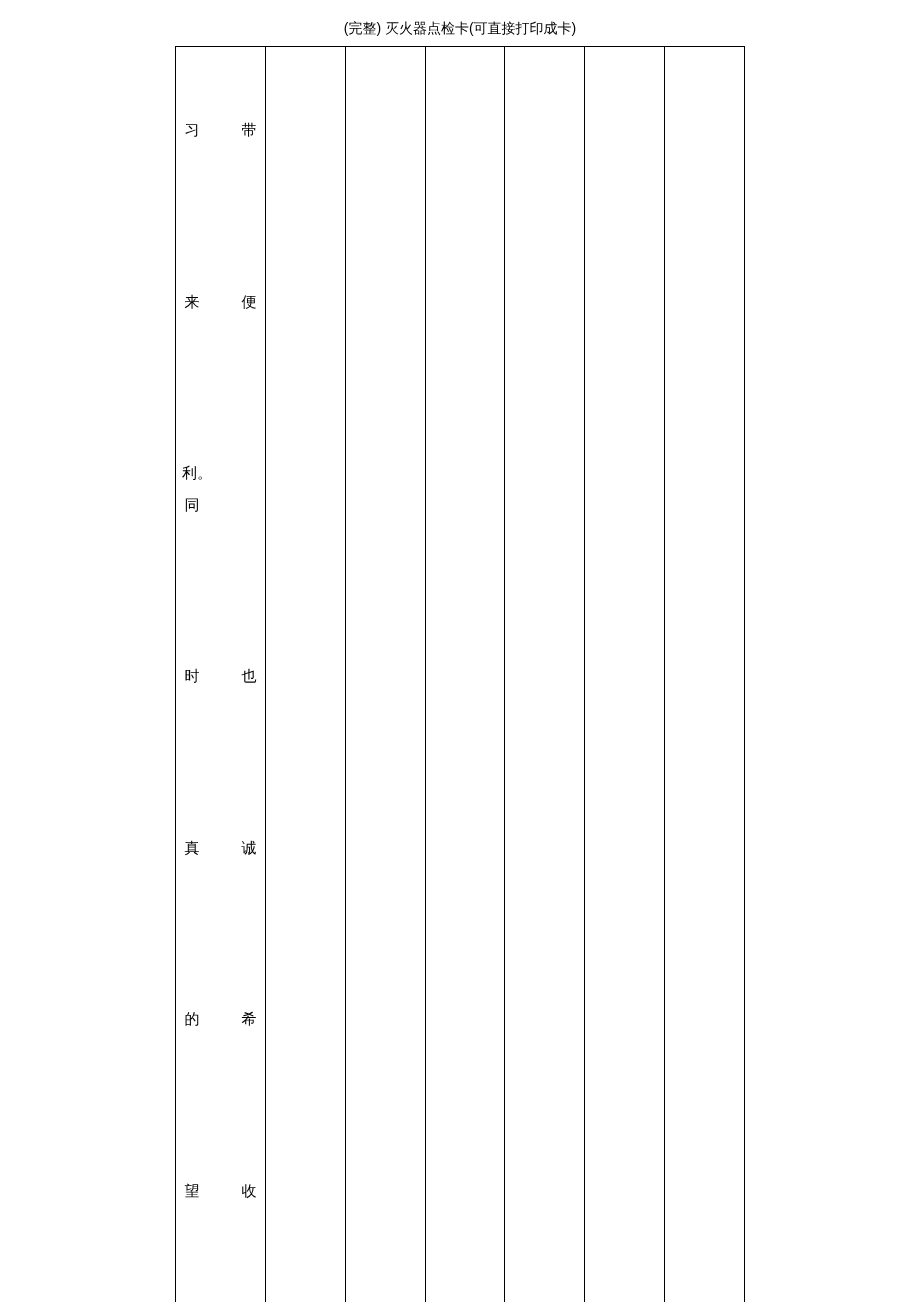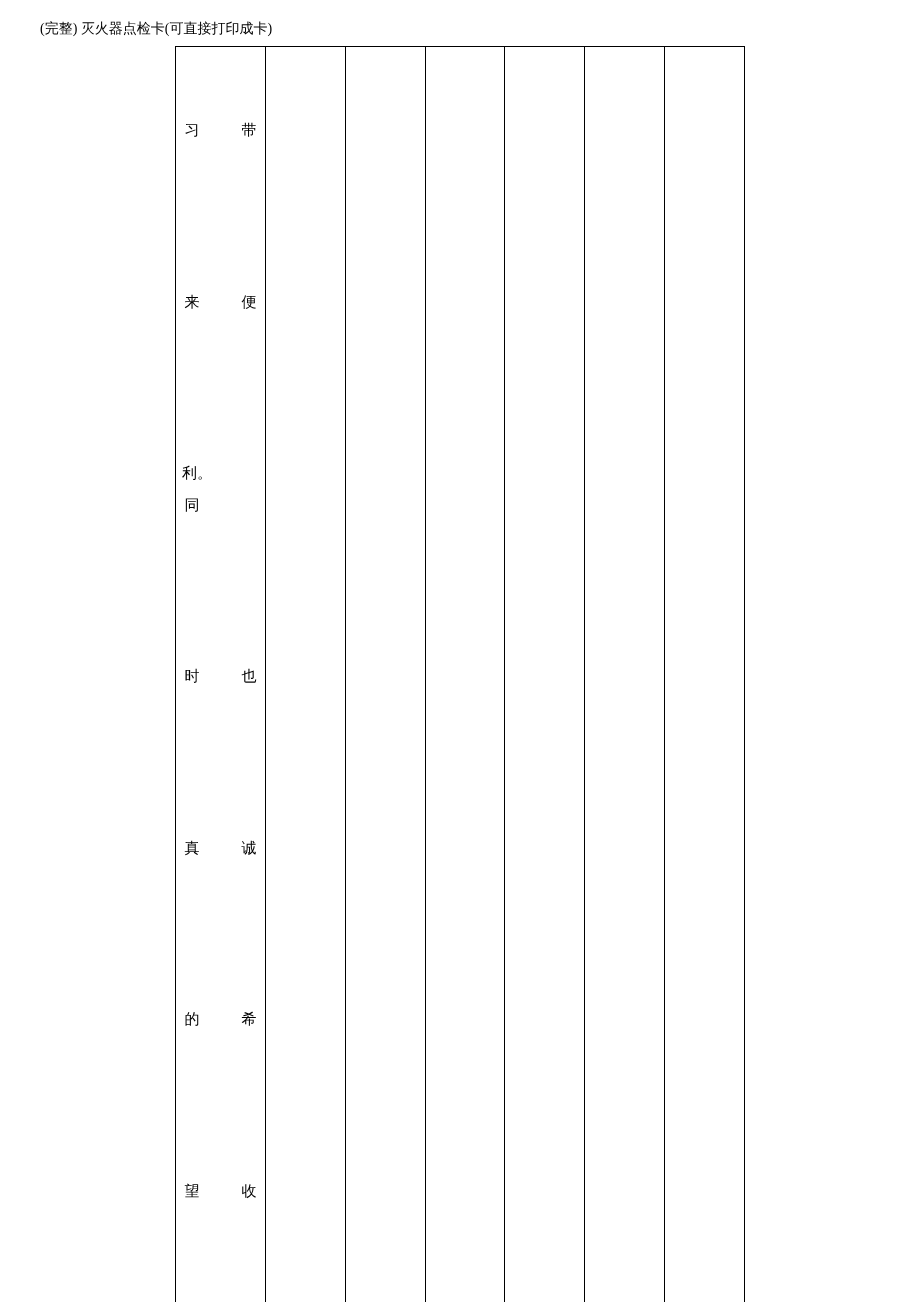--- a/index.html
+++ b/index.html
@@ -19,23 +19,24 @@
 
     .page-container {
       width: 920px;
       min-height: 1302px;
       background: #ffffff;
       padding: 20px 40px;
       position: relative;
     }
 
     .page-title {
+      text-align: center;
       font-size: 14px;
       margin-bottom: 8px;
-      font-family: Liberation Serif, serif;
+      font-family: Liberation Sans, sans-serif;
     }
 
     .chinese-text {
       font-family: "SimSun", "宋体", serif;
       font-size: 15px;
       line-height: 2.2;
       color: #000;
       word-break: break-all;
       white-space: pre-wrap;
     }

